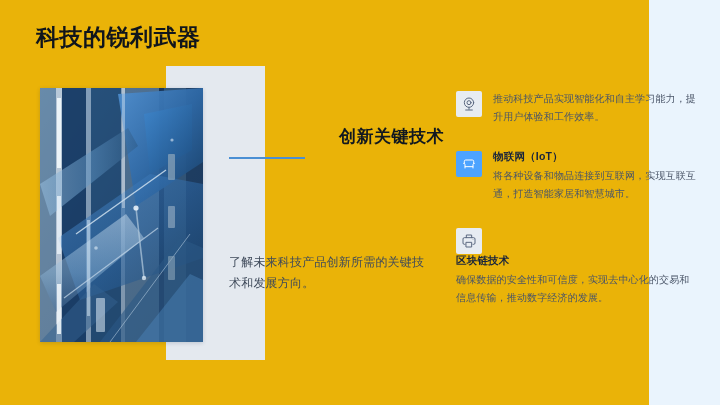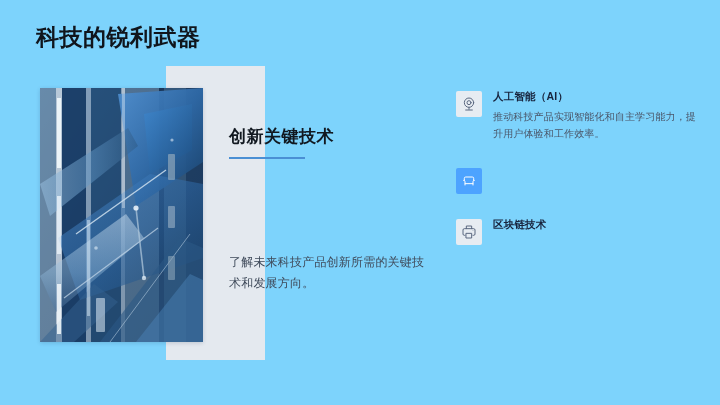--- a/index.html
+++ b/index.html
@@ -10,23 +10,23 @@
     width: 720px;
     height: 405px;
     background: #eaf4fd;
     font-family: "Liberation Sans", "DejaVu Sans", sans-serif;
     overflow: hidden;
     position: relative;
   }
   #slide {
     position: absolute;
     inset: 0;
-    width: 720px;
+    width: 649px;
     height: 405px;
-    background: #7dd3fc;
+    background: #eab308;
   }
 
   
   #page-title {
     position: absolute;
     left: 36px;
     top: 24px;
     font-size: 23px;
     font-weight: bold;
     color: #10151c;
@@ -65,20 +65,21 @@
     top: 126px;
     width: 215px;
   }
   #center-heading {
     font-size: 17px;
     font-weight: bold;
     color: #111820;
     line-height: 1.3;
     letter-spacing: 0.5px;
     white-space: nowrap;
+    text-align: right;
   }
   #center-rule {
     margin-top: 9px;
     width: 76px;
     height: 2px;
     background: #4a8fd4;
   }
   #center-desc {
     position: absolute;
     left: 229px;
@@ -95,21 +96,21 @@
     position: absolute;
     left: 456px;
     top: 90px;
     width: 240px;
   }
   .feature {
     display: flex;
     align-items: flex-start;
     margin-bottom: 24px;
   }
-  .feature:last-child { margin-bottom: 4px; }
+  .feature:last-child { margin-bottom: 4px; flex-direction: column; }
 
   .feature-icon {
     flex: 0 0 auto;
     width: 26px;
     height: 26px;
     border-radius: 2px;
     display: flex;
     align-items: center;
     justify-content: center;
     margin-right: 11px;
@@ -230,44 +231,48 @@
     <div class="feature">
       <span class="feature-icon tone-light">
         <svg width="16" height="16" viewBox="0 0 24 24" fill="none" stroke="#5b6880" stroke-width="1.5" stroke-linecap="round" stroke-linejoin="round">
           <circle cx="12" cy="10" r="7"></circle>
           <circle cx="12" cy="10" r="3"></circle>
           <path d="M12 17v3"></path>
           <path d="M7 21h10"></path>
         </svg>
       </span>
       <span class="feature-body">
-        <span class="feature-title" style="display:block">人工智能（AI）</span>
         <span class="feature-desc" style="display:block">推动科技产品实现智能化和自主学习能力，提升用户体验和工作效率。</span>
       </span>
     </div>
 
     <div class="feature">
       <span class="feature-icon tone-blue">
         <svg width="16" height="16" viewBox="0 0 24 24" fill="none" stroke="#ffffff" stroke-width="1.5" stroke-linecap="round" stroke-linejoin="round">
           <path d="M5 11V8a2 2 0 0 1 2-2h10a2 2 0 0 1 2 2v3"></path>
           <path d="M4 11a2 2 0 0 1 2 2v3h12v-3a2 2 0 0 1 2-2"></path>
           <path d="M6 16v2"></path>
           <path d="M18 16v2"></path>
         </svg>
       </span>
+      <span class="feature-body">
+        <span class="feature-title" style="display:block">物联网（IoT）</span>
+        <span class="feature-desc" style="display:block">将各种设备和物品连接到互联网，实现互联互通，打造智能家居和智慧城市。</span>
+      </span>
     </div>
 
     <div class="feature">
       <span class="feature-icon tone-light">
         <svg width="16" height="16" viewBox="0 0 24 24" fill="none" stroke="#5b6880" stroke-width="1.5" stroke-linecap="round" stroke-linejoin="round">
           <path d="M8 7V3h8v4"></path>
           <path d="M6 17H5a2 2 0 0 1-2-2V9a2 2 0 0 1 2-2h14a2 2 0 0 1 2 2v6a2 2 0 0 1-2 2h-1"></path>
           <rect x="8" y="14" width="8" height="7"></rect>
           <circle cx="18" cy="10" r="0.6" fill="#5b6880" stroke="none"></circle>
         </svg>
       </span>
       <span class="feature-body">
         <span class="feature-title" style="display:block">区块链技术</span>
+        <span class="feature-desc" style="display:block">确保数据的安全性和可信度，实现去中心化的交易和信息传输，推动数字经济的发展。</span>
       </span>
     </div>
 
   </div>
 </div>
 
 </body></html>

